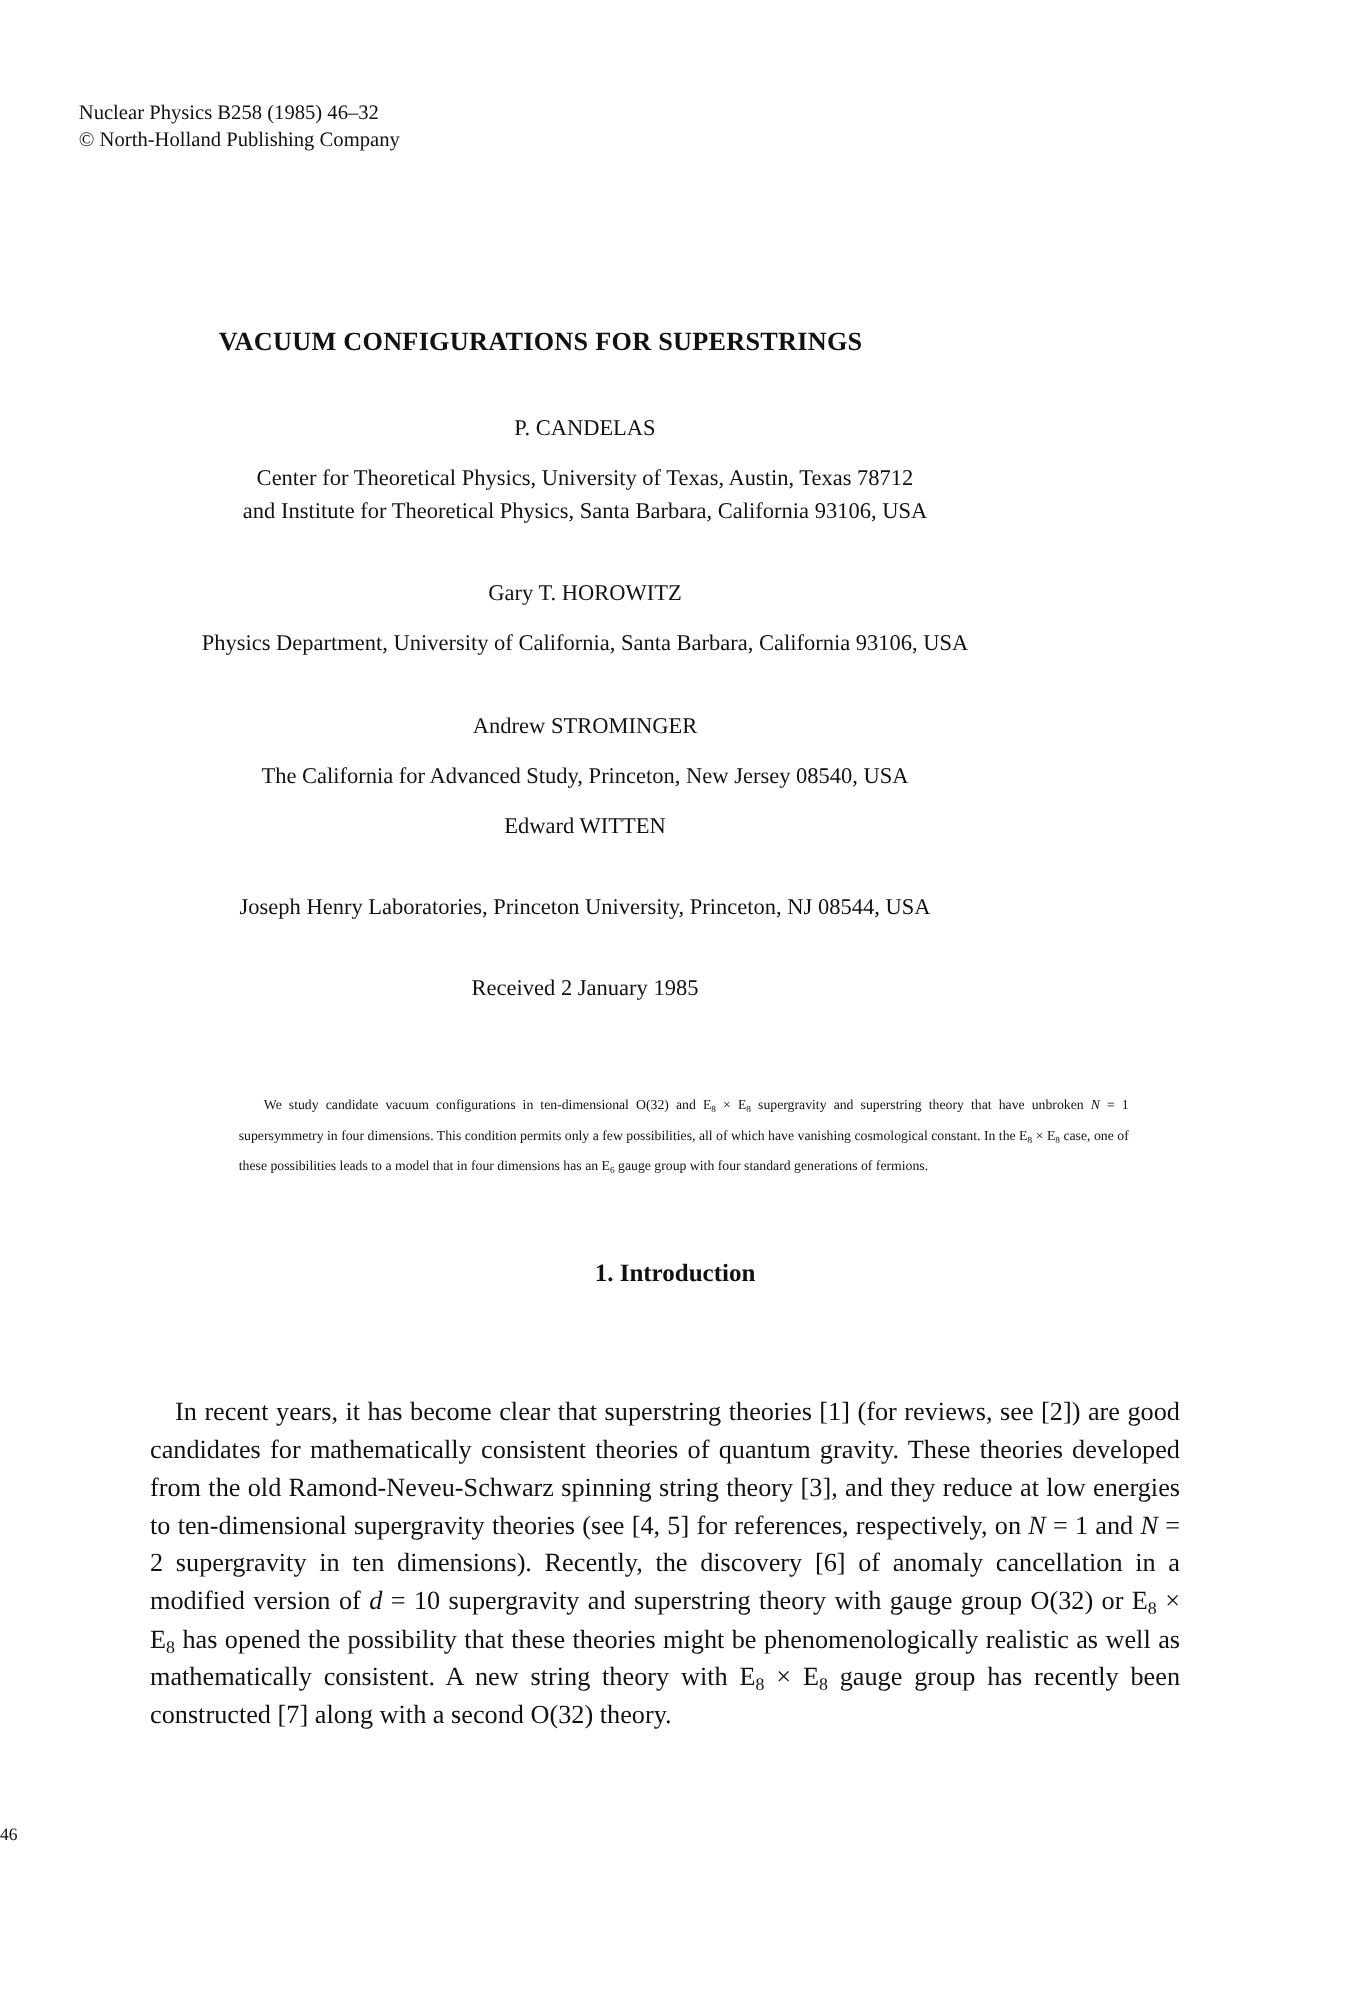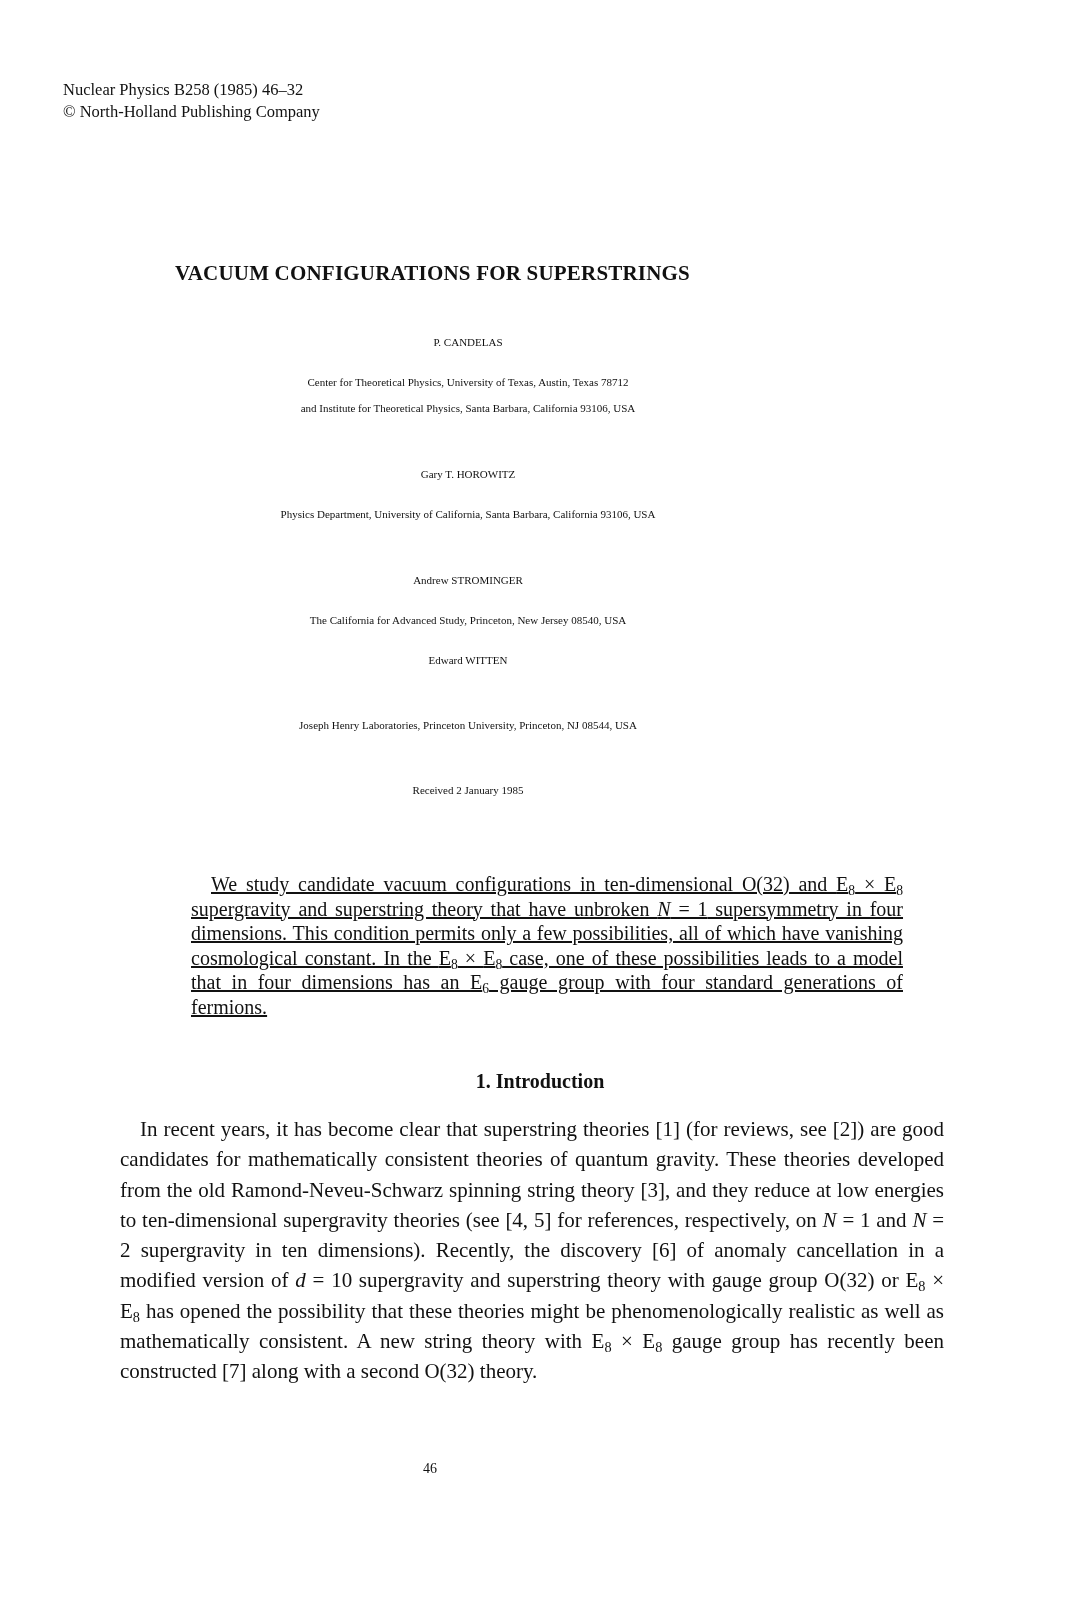--- a/index.html
+++ b/index.html
@@ -36,41 +36,40 @@
       text-align: center;
       font-weight: bold;
       font-size: 21px;
       letter-spacing: 0.2px;
     }
     .center-line {
       position: absolute;
       left: 0;
       width: 936px;
       text-align: center;
-      font-size: 11px;
+      font-size: 18px;
       line-height: 22px;
     }
     .affil {
     }
     .abstract {
       position: absolute;
       left: 191px;
       width: 712px;
       top: 872px;
-      font-size: 20px;
+      font-size: 11px;
       line-height: 24.5px;
       text-align: justify;
       text-indent: 20px;
-      text-decoration: underline;
     }
     .section-heading {
       position: absolute;
       left: 0;
       width: 1080px;
-      top: 1070px;
+      top: 1008px;
       text-align: center;
       font-weight: bold;
       font-size: 20px;
     }
     .body-text {
       position: absolute;
       left: 120px;
       width: 824px;
       top: 1114px;
       font-size: 21px;
@@ -79,21 +78,20 @@
       text-indent: 0;
     }
     .body-text p {
       margin: 0;
     }
     .page-number {
       position: absolute;
       left: 0;
       width: 860px;
       top: 1461px;
-      text-align: center;
       font-size: 14px;
     }
     .math { font-style: italic; }
     sub { font-size: 0.68em; vertical-align: -0.3em; line-height: 0; }
   </style>
 </head>
 <body>
 
 <div class="page">
 

